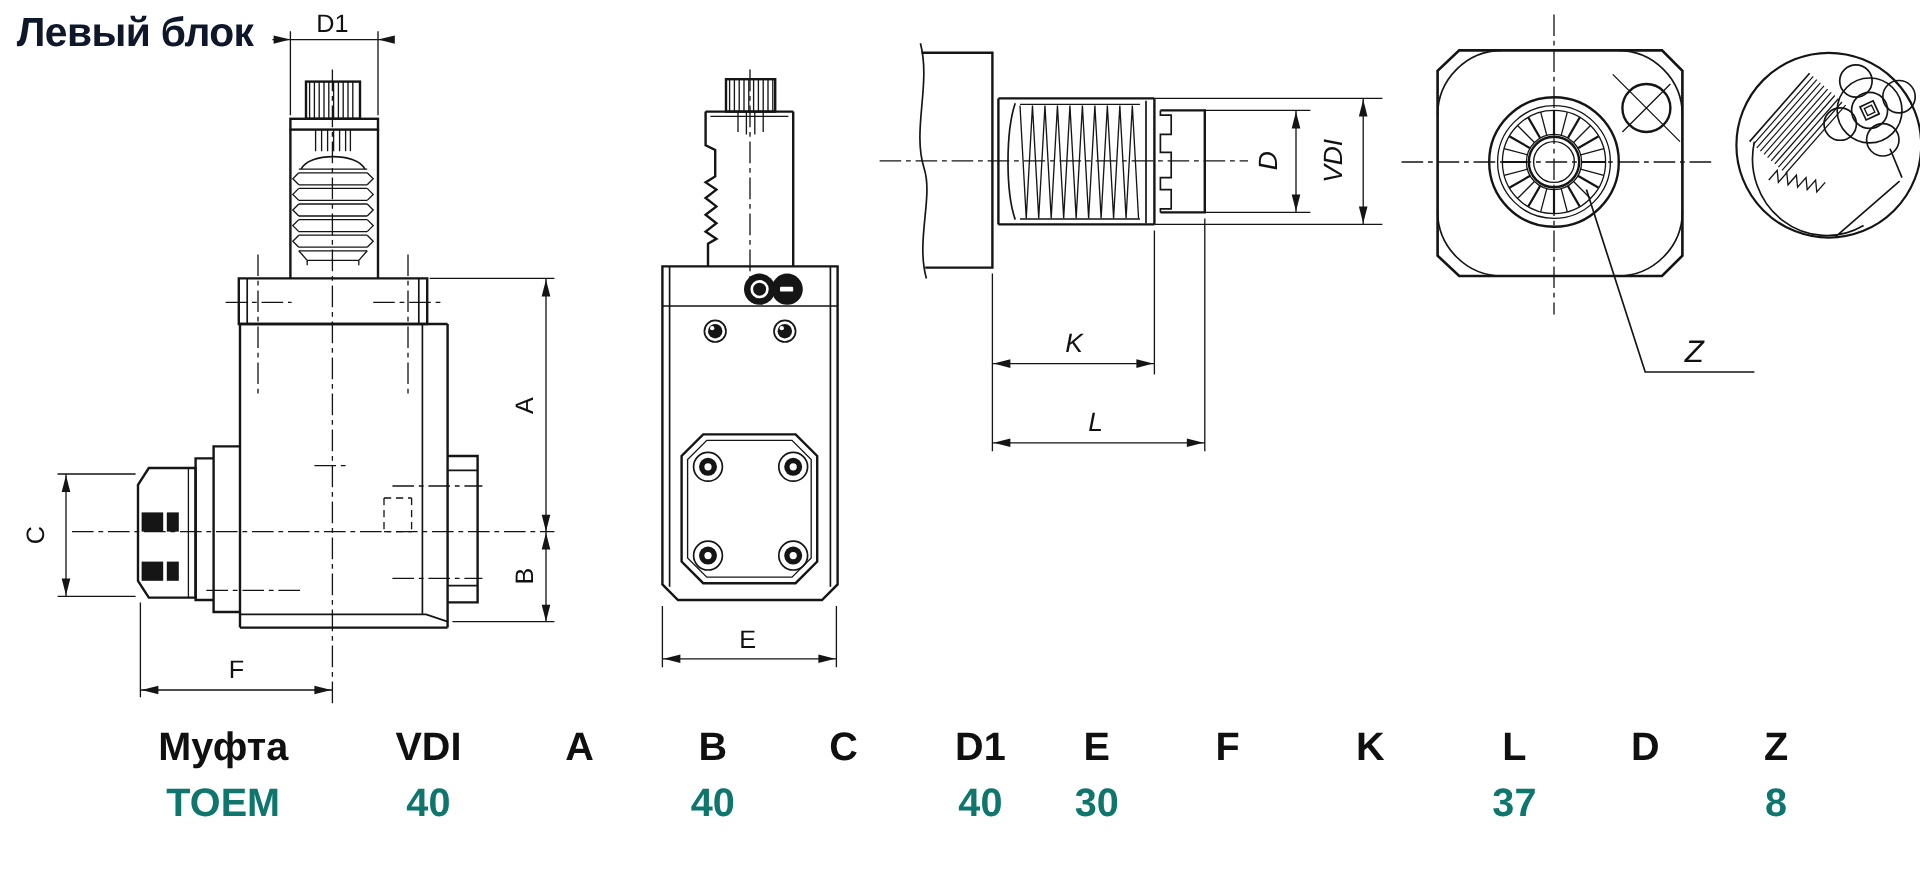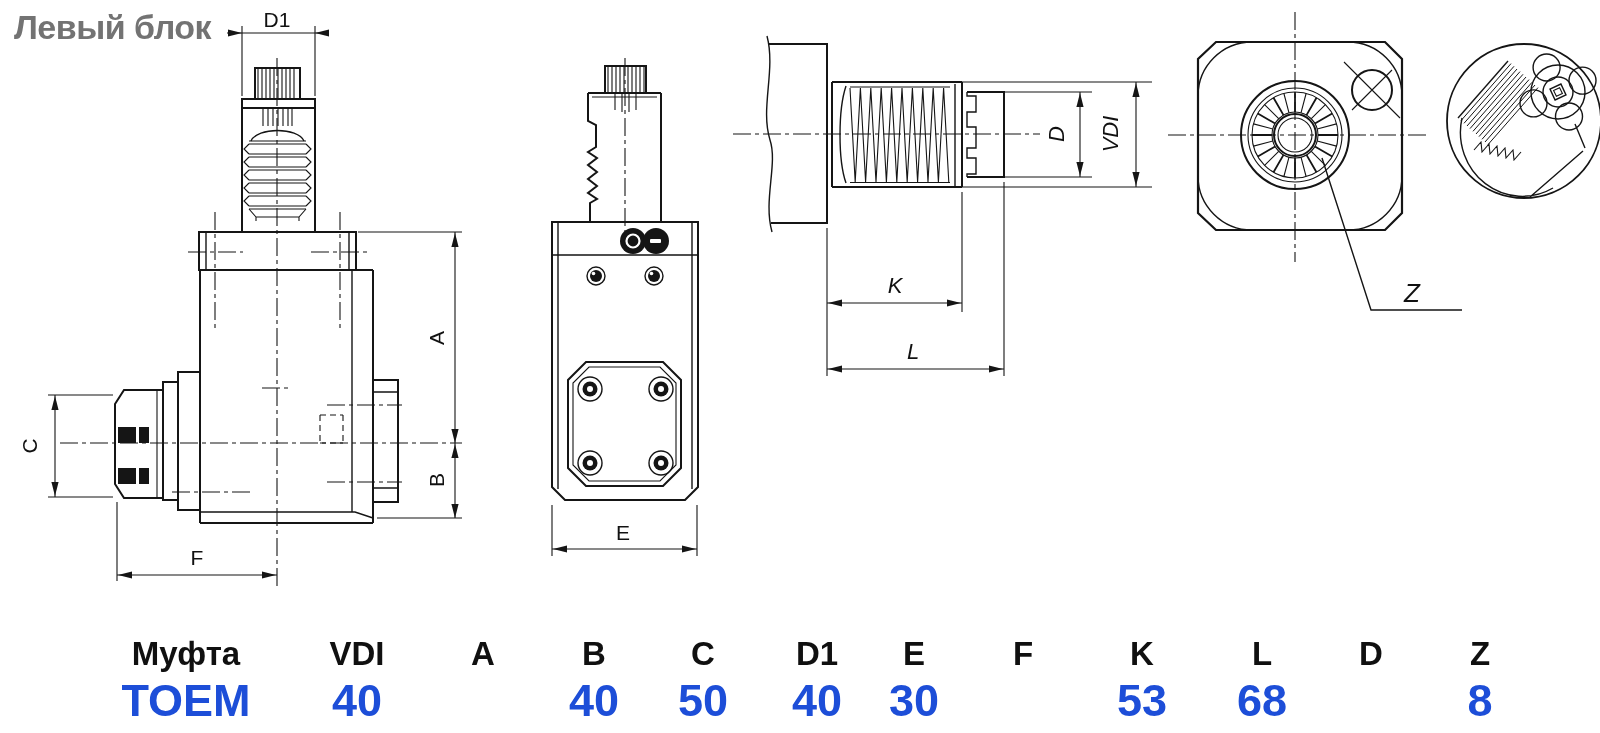--- a/index.html
+++ b/index.html
@@ -1,24 +1,24 @@
 <!DOCTYPE html>
 <html><head>
 <meta charset="utf-8">
 <style>
   html,body{margin:0;padding:0;background:#ffffff;}
   #stage{position:relative;width:1600px;height:733px;background:#fff;overflow:hidden;
          font-family:"Liberation Sans",sans-serif;color:#111;}
   #drawing{position:absolute;left:0;top:0;}
   .title{position:absolute;left:14px;top:8px;font-size:34px;font-weight:bold;
-         letter-spacing:-0.5px;color:#737373;}
+         letter-spacing:-0.5px;color:#0f172a;}
   .spec-table{position:absolute;left:0;top:598px;width:1600px;height:100px;}
-  .spec-col{position:absolute;top:0;width:140px;text-align:center;margin-top:32px;}
+  .spec-col{position:absolute;top:0;width:140px;text-align:center;}
   .spec-h{font-size:33px;font-weight:bold;line-height:48px;height:48px;color:#101010;}
-  .spec-v{font-size:45px;font-weight:bold;line-height:46px;height:46px;color:#1d4ed8;}
+  .spec-v{font-size:33px;font-weight:bold;line-height:46px;height:46px;color:#0f766e;}
   
   .ol{stroke:#151515;stroke-width:2;fill:none;}
   .ol2{stroke:#151515;stroke-width:2.2;fill:none;}
   .md{stroke:#151515;stroke-width:1.4;fill:none;}
   .tn{stroke:#151515;stroke-width:1.1;fill:none;}
   .dim{stroke:#151515;stroke-width:1.1;fill:none;}
   .cl{stroke:#151515;stroke-width:1.1;fill:none;stroke-dasharray:18 4 4 4;}
   .hid{stroke:#151515;stroke-width:1.1;fill:none;stroke-dasharray:6 4;}
   .arr{fill:#151515;stroke:none;}
   .blk{fill:#151515;stroke:none;}
@@ -275,40 +275,38 @@
     </div>
     <div class="spec-col" style="left:413px">
       <div class="spec-h">A</div>
     </div>
     <div class="spec-col" style="left:524px">
       <div class="spec-h">B</div>
       <div class="spec-v">40</div>
     </div>
     <div class="spec-col" style="left:633px">
       <div class="spec-h">C</div>
-      <div class="spec-v">50</div>
     </div>
     <div class="spec-col" style="left:747px">
       <div class="spec-h">D1</div>
       <div class="spec-v">40</div>
     </div>
     <div class="spec-col" style="left:844px">
       <div class="spec-h">E</div>
       <div class="spec-v">30</div>
     </div>
     <div class="spec-col" style="left:953px">
       <div class="spec-h">F</div>
     </div>
     <div class="spec-col" style="left:1072px">
       <div class="spec-h">K</div>
-      <div class="spec-v">53</div>
     </div>
     <div class="spec-col" style="left:1192px">
       <div class="spec-h">L</div>
-      <div class="spec-v">68</div>
+      <div class="spec-v">37</div>
     </div>
     <div class="spec-col" style="left:1301px">
       <div class="spec-h">D</div>
     </div>
     <div class="spec-col" style="left:1410px">
       <div class="spec-h">Z</div>
       <div class="spec-v">8</div>
     </div>
   </div>
 

